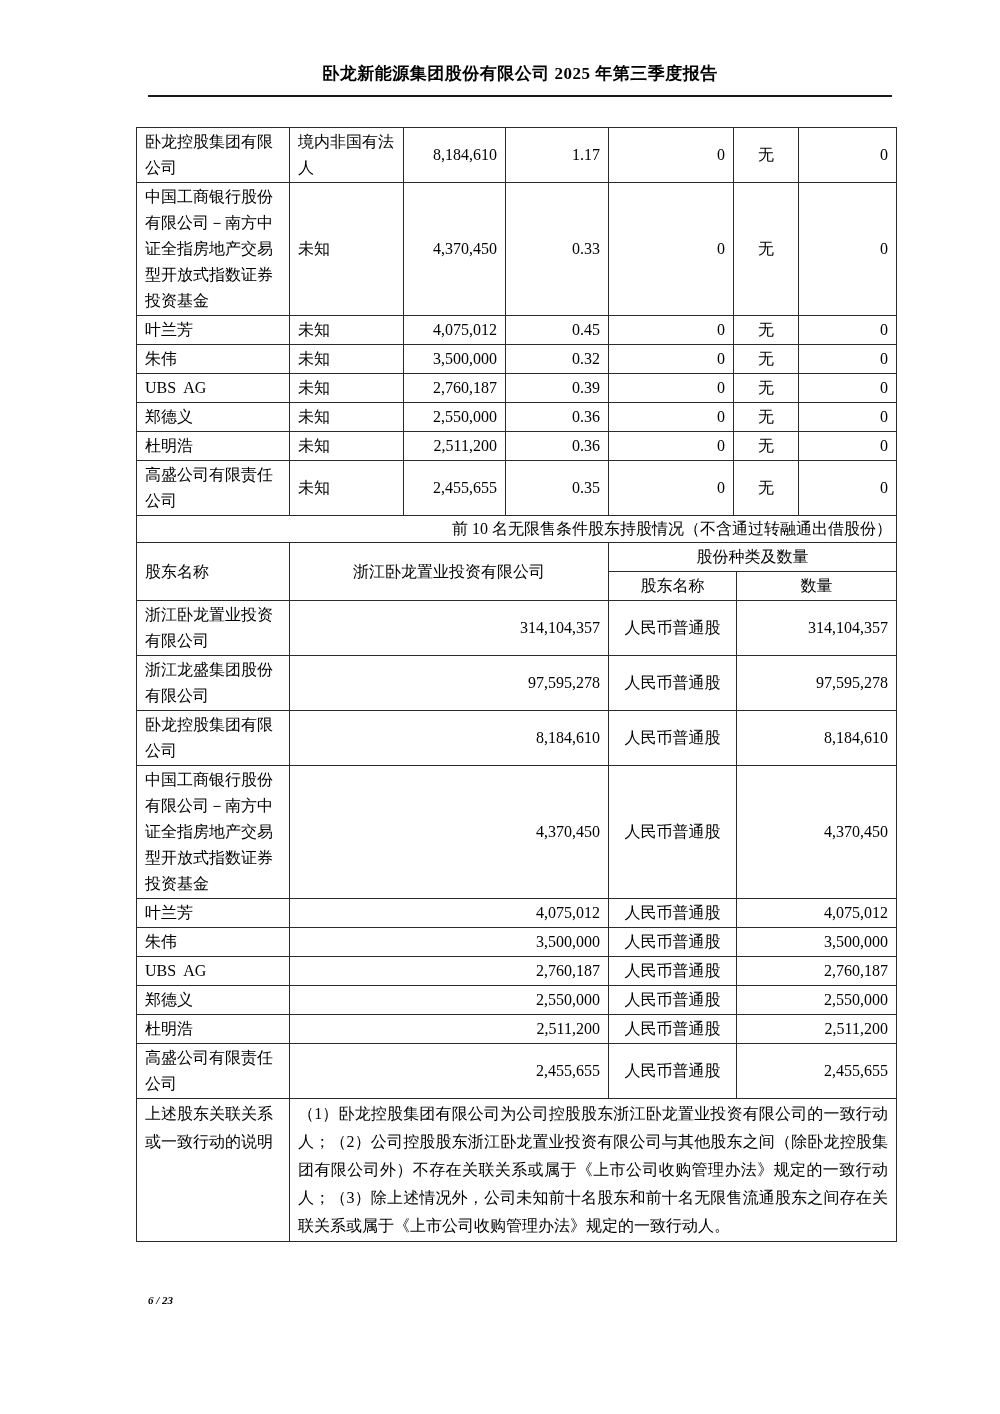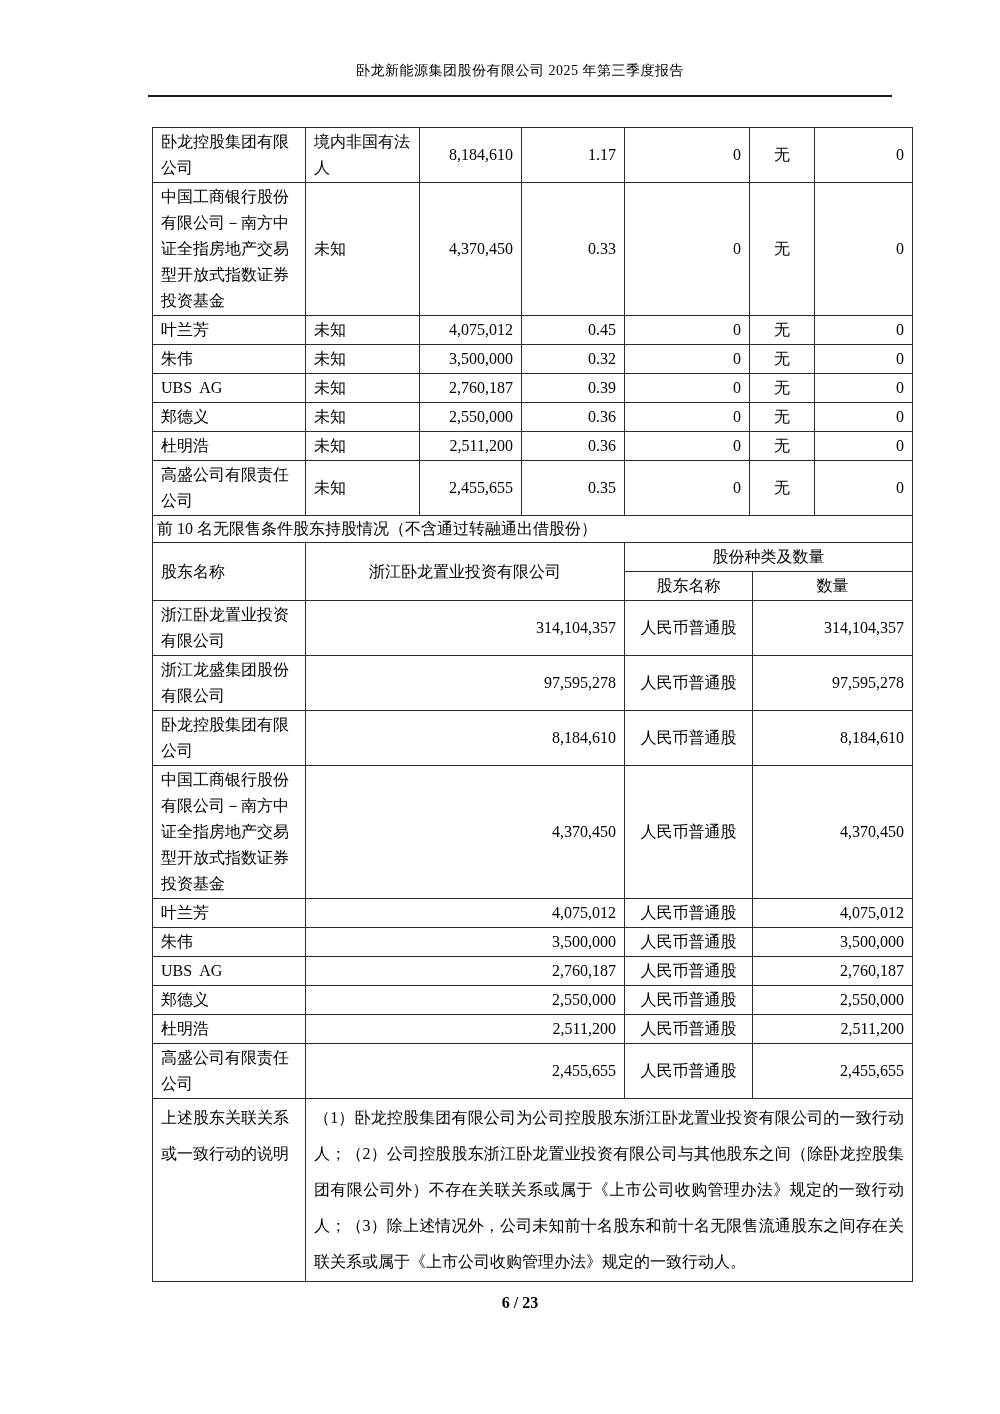--- a/index.html
+++ b/index.html
@@ -4,51 +4,51 @@
 <style>
   * { margin:0; padding:0; box-sizing:border-box; }
   html,body { background:#ffffff; }
   body {
     width:1000px; height:1414px; position:relative;
     font-family:"Liberation Serif","DejaVu Serif",serif;
     color:#000;
   }
   .doc-header {
     position:absolute; left:148px; top:62px; width:744px;
-    text-align:center; font-weight:normal; font-size:14px;
+    text-align:center; font-weight:bold; font-size:17px;
     letter-spacing:0.5px; white-space:pre-wrap;
   }
   .header-rule {
     position:absolute; left:148px; top:95px; width:744px;
     border-top:2px solid #1a1a1a; height:0;
   }
-  .tables-wrap { position:absolute; left:152px; top:127px; width:760px; }
+  .tables-wrap { position:absolute; left:136px; top:127px; width:760px; }
   table.tbl {
     border-collapse:collapse; table-layout:fixed; width:760px;
     font-size:16px; line-height:26px; color:#000;
   }
   table.tbl + table.tbl { margin-top:-1px; }
   .tbl td {
     border:1px solid #2b2b2b; height:27px; vertical-align:middle;
     padding:1px 8px; overflow:hidden;
   }
   .c-name  { text-align:left; padding:1px 20px 1px 8px; white-space:pre-wrap; }
   .c-nature{ text-align:left; padding:1px 10px; }
   .c-num   { text-align:right; padding:1px 8px 1px 2px; }
   .c-ratio { padding-right:15px; }
   .c-num5  { padding-right:12px; }
   .c-center{ text-align:center; padding:1px 2px; }
-  .section-row td { text-align:left; padding:0 4px; height:26px; }
+  .section-row td { text-align:right; padding:0 4px; height:26px; }
   .hdr-c   { text-align:center; }
-  .note-row td { vertical-align:top; line-height:36px; }
+  .note-row td { vertical-align:top; line-height:28px; }
   .note-label  { padding-top:3px; }
   .note-text   { text-align:justify; padding:3px 12px; }
   .doc-footer {
     position:absolute; left:148px; top:1294px; width:744px;
-    text-align:center; font-weight:bold; font-size:16px;
+    font-weight:bold; font-size:11px;font-style:italic;
   }
 </style>
 </head>
 <body>
 
 <div class="doc-header">卧龙新能源集团股份有限公司 2025 年第三季度报告</div>
 <div class="header-rule"></div>
 
 <div class="tables-wrap">
 

